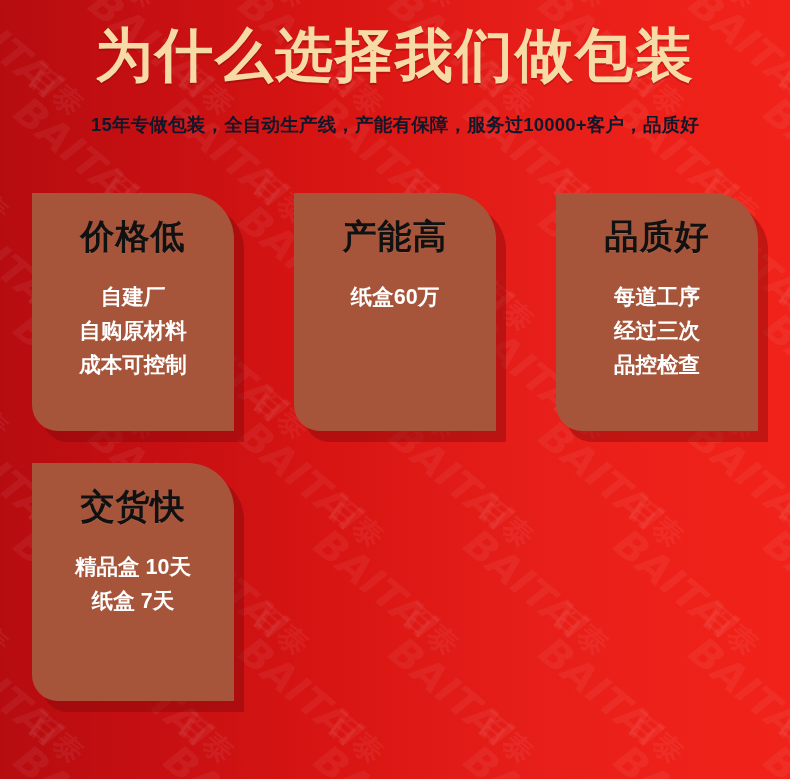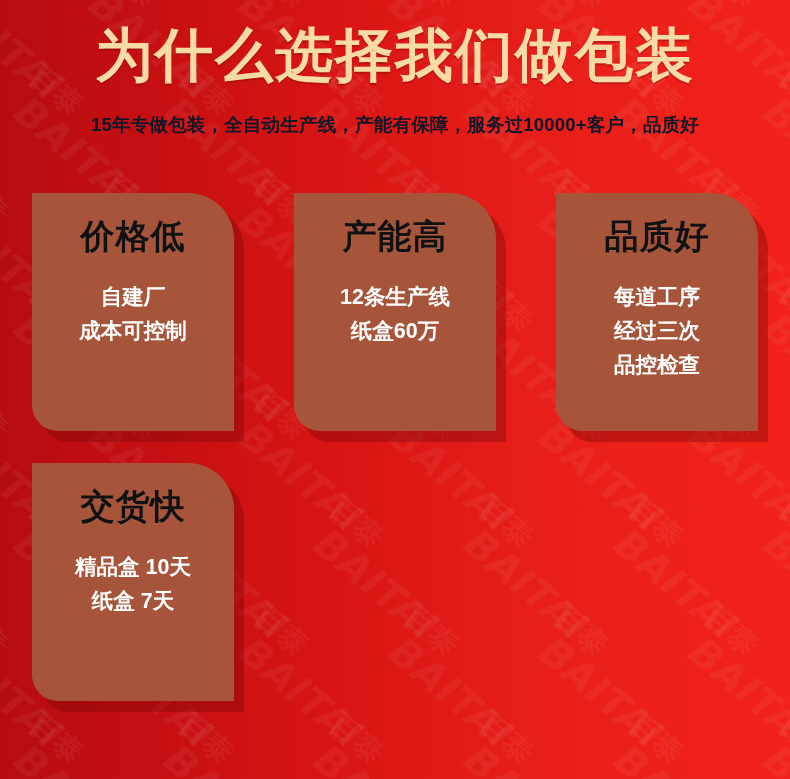--- a/index.html
+++ b/index.html
@@ -182,27 +182,27 @@
 <div id="header">
   <div id="page-title">为什么选择我们做包装</div>
   <div id="page-subtitle">15年专做包装，全自动生产线，产能有保障，服务过10000+客户，品质好</div>
 </div>
 
 <div id="card-grid">
     <div class="card">
       <div class="card-title">价格低</div>
       <div class="card-lines">
         <div>自建厂</div>
+        <div>自购原材料</div>
         <div>成本可控制</div>
       </div>
     </div>
     <div class="card">
       <div class="card-title">产能高</div>
       <div class="card-lines">
-        <div>12条生产线</div>
         <div>纸盒60万</div>
       </div>
     </div>
     <div class="card">
       <div class="card-title">品质好</div>
       <div class="card-lines">
         <div>每道工序</div>
         <div>经过三次</div>
         <div>品控检查</div>
       </div>

